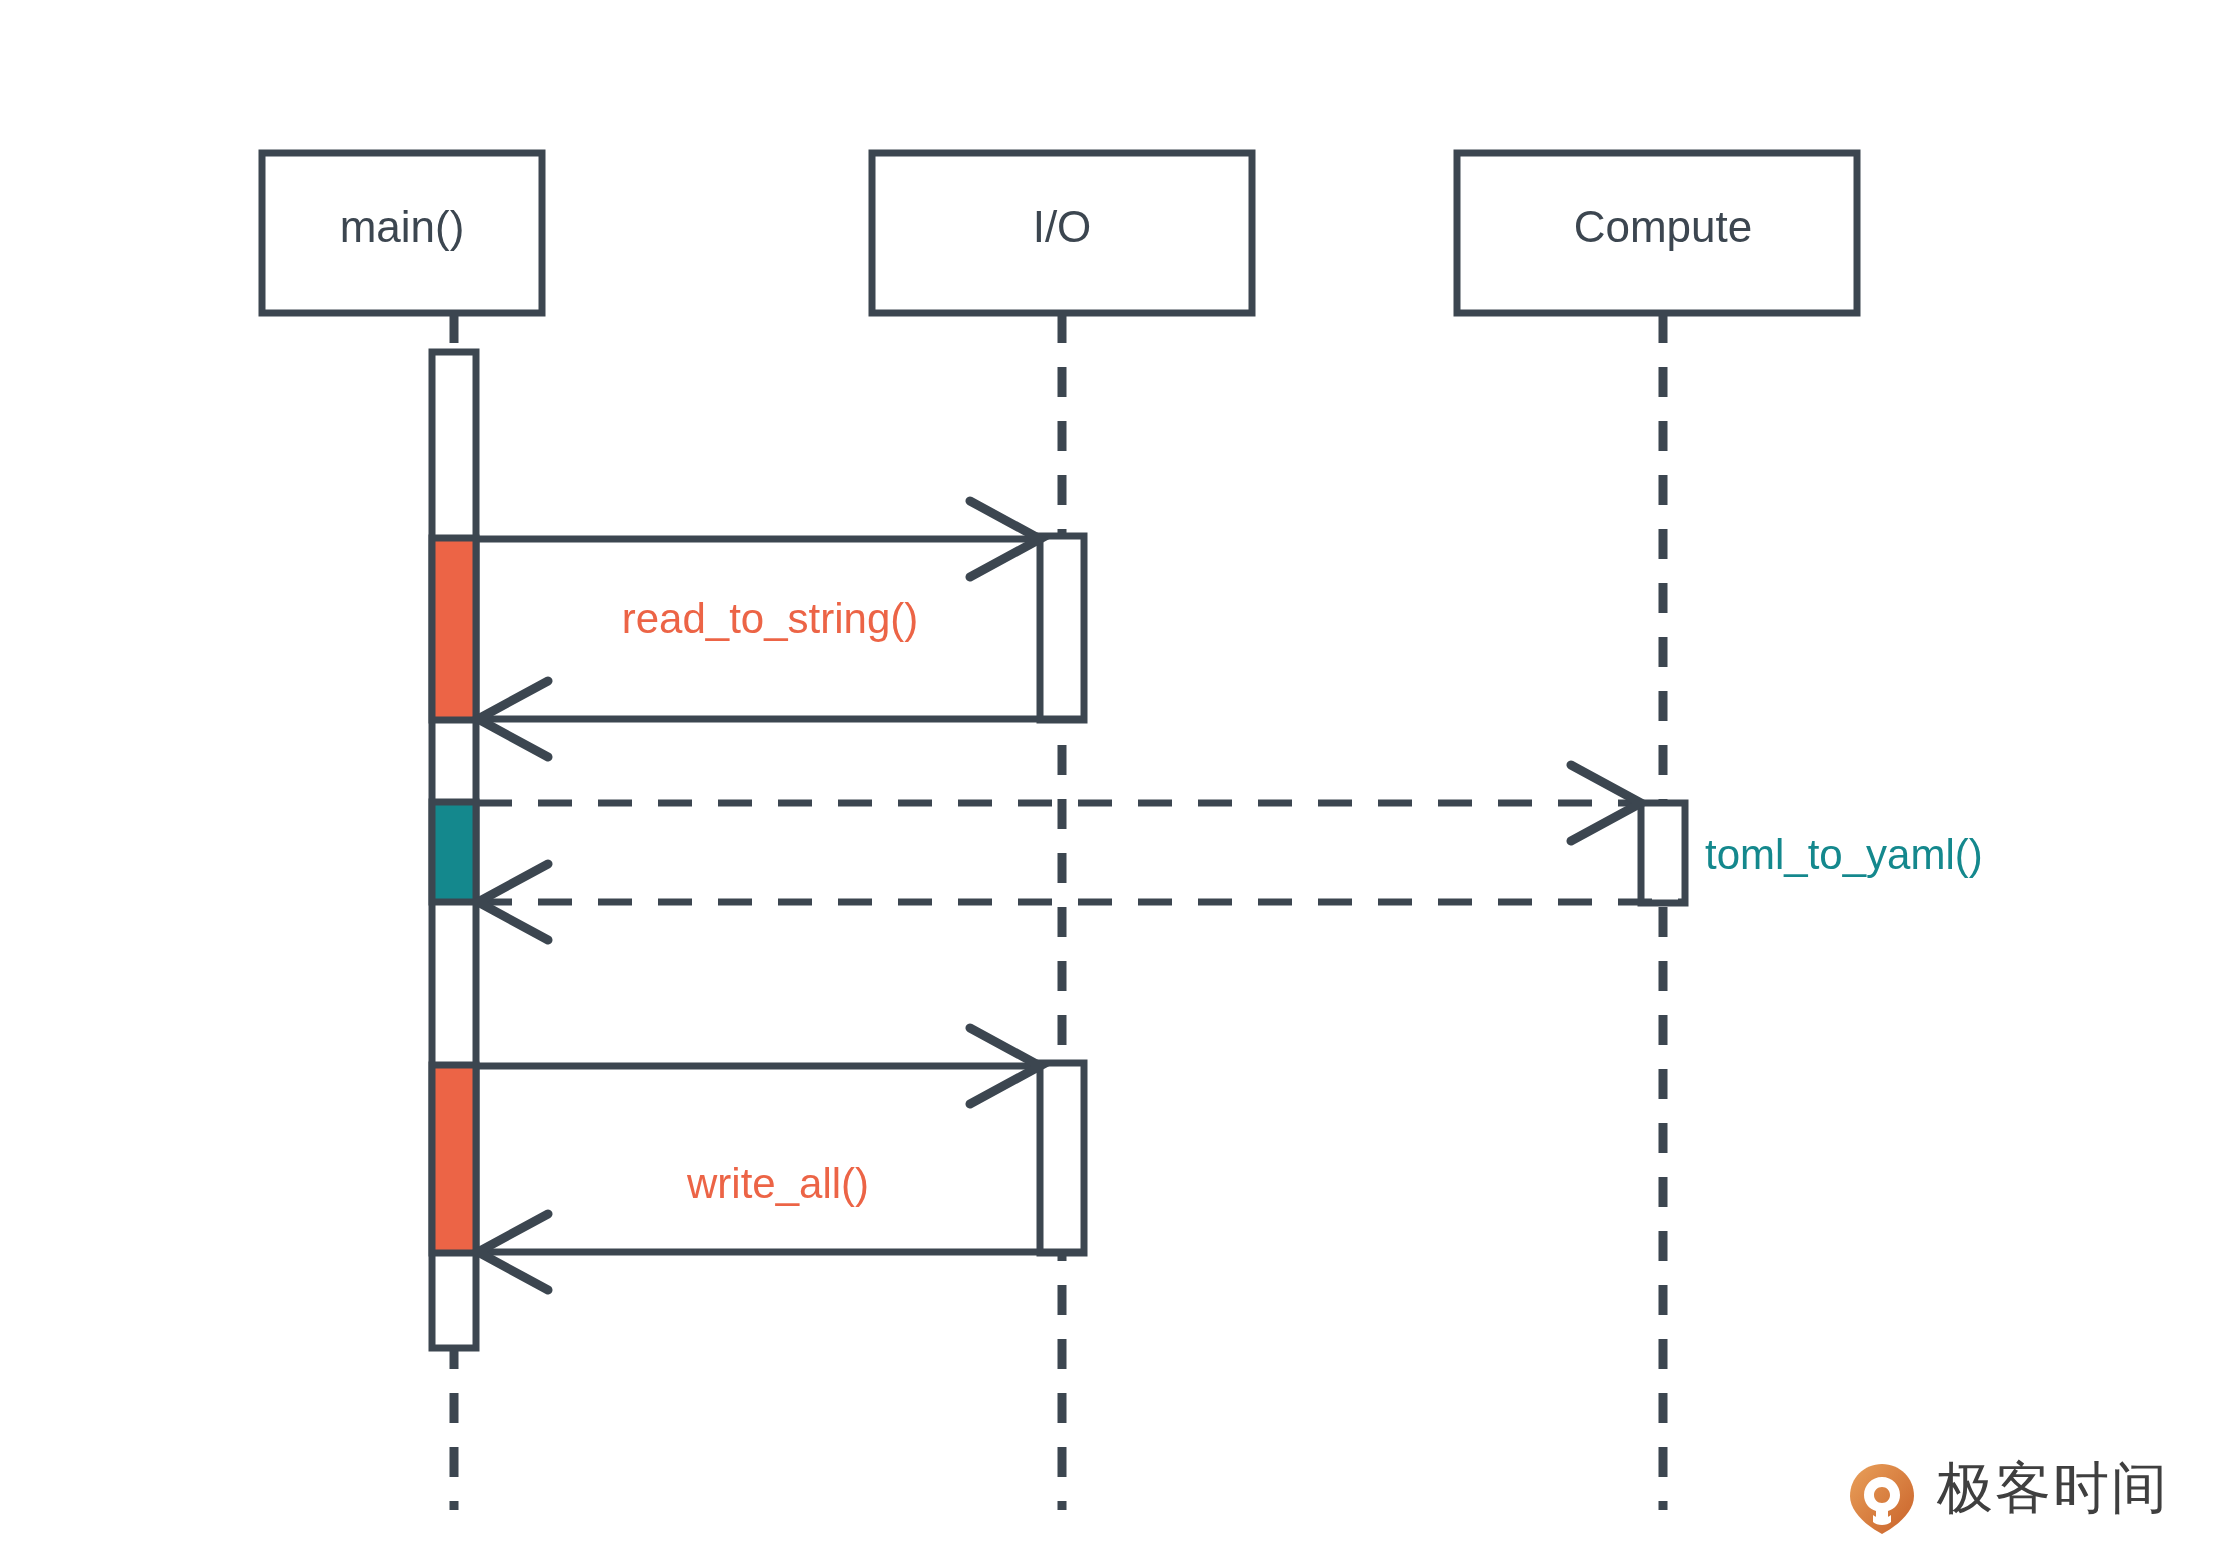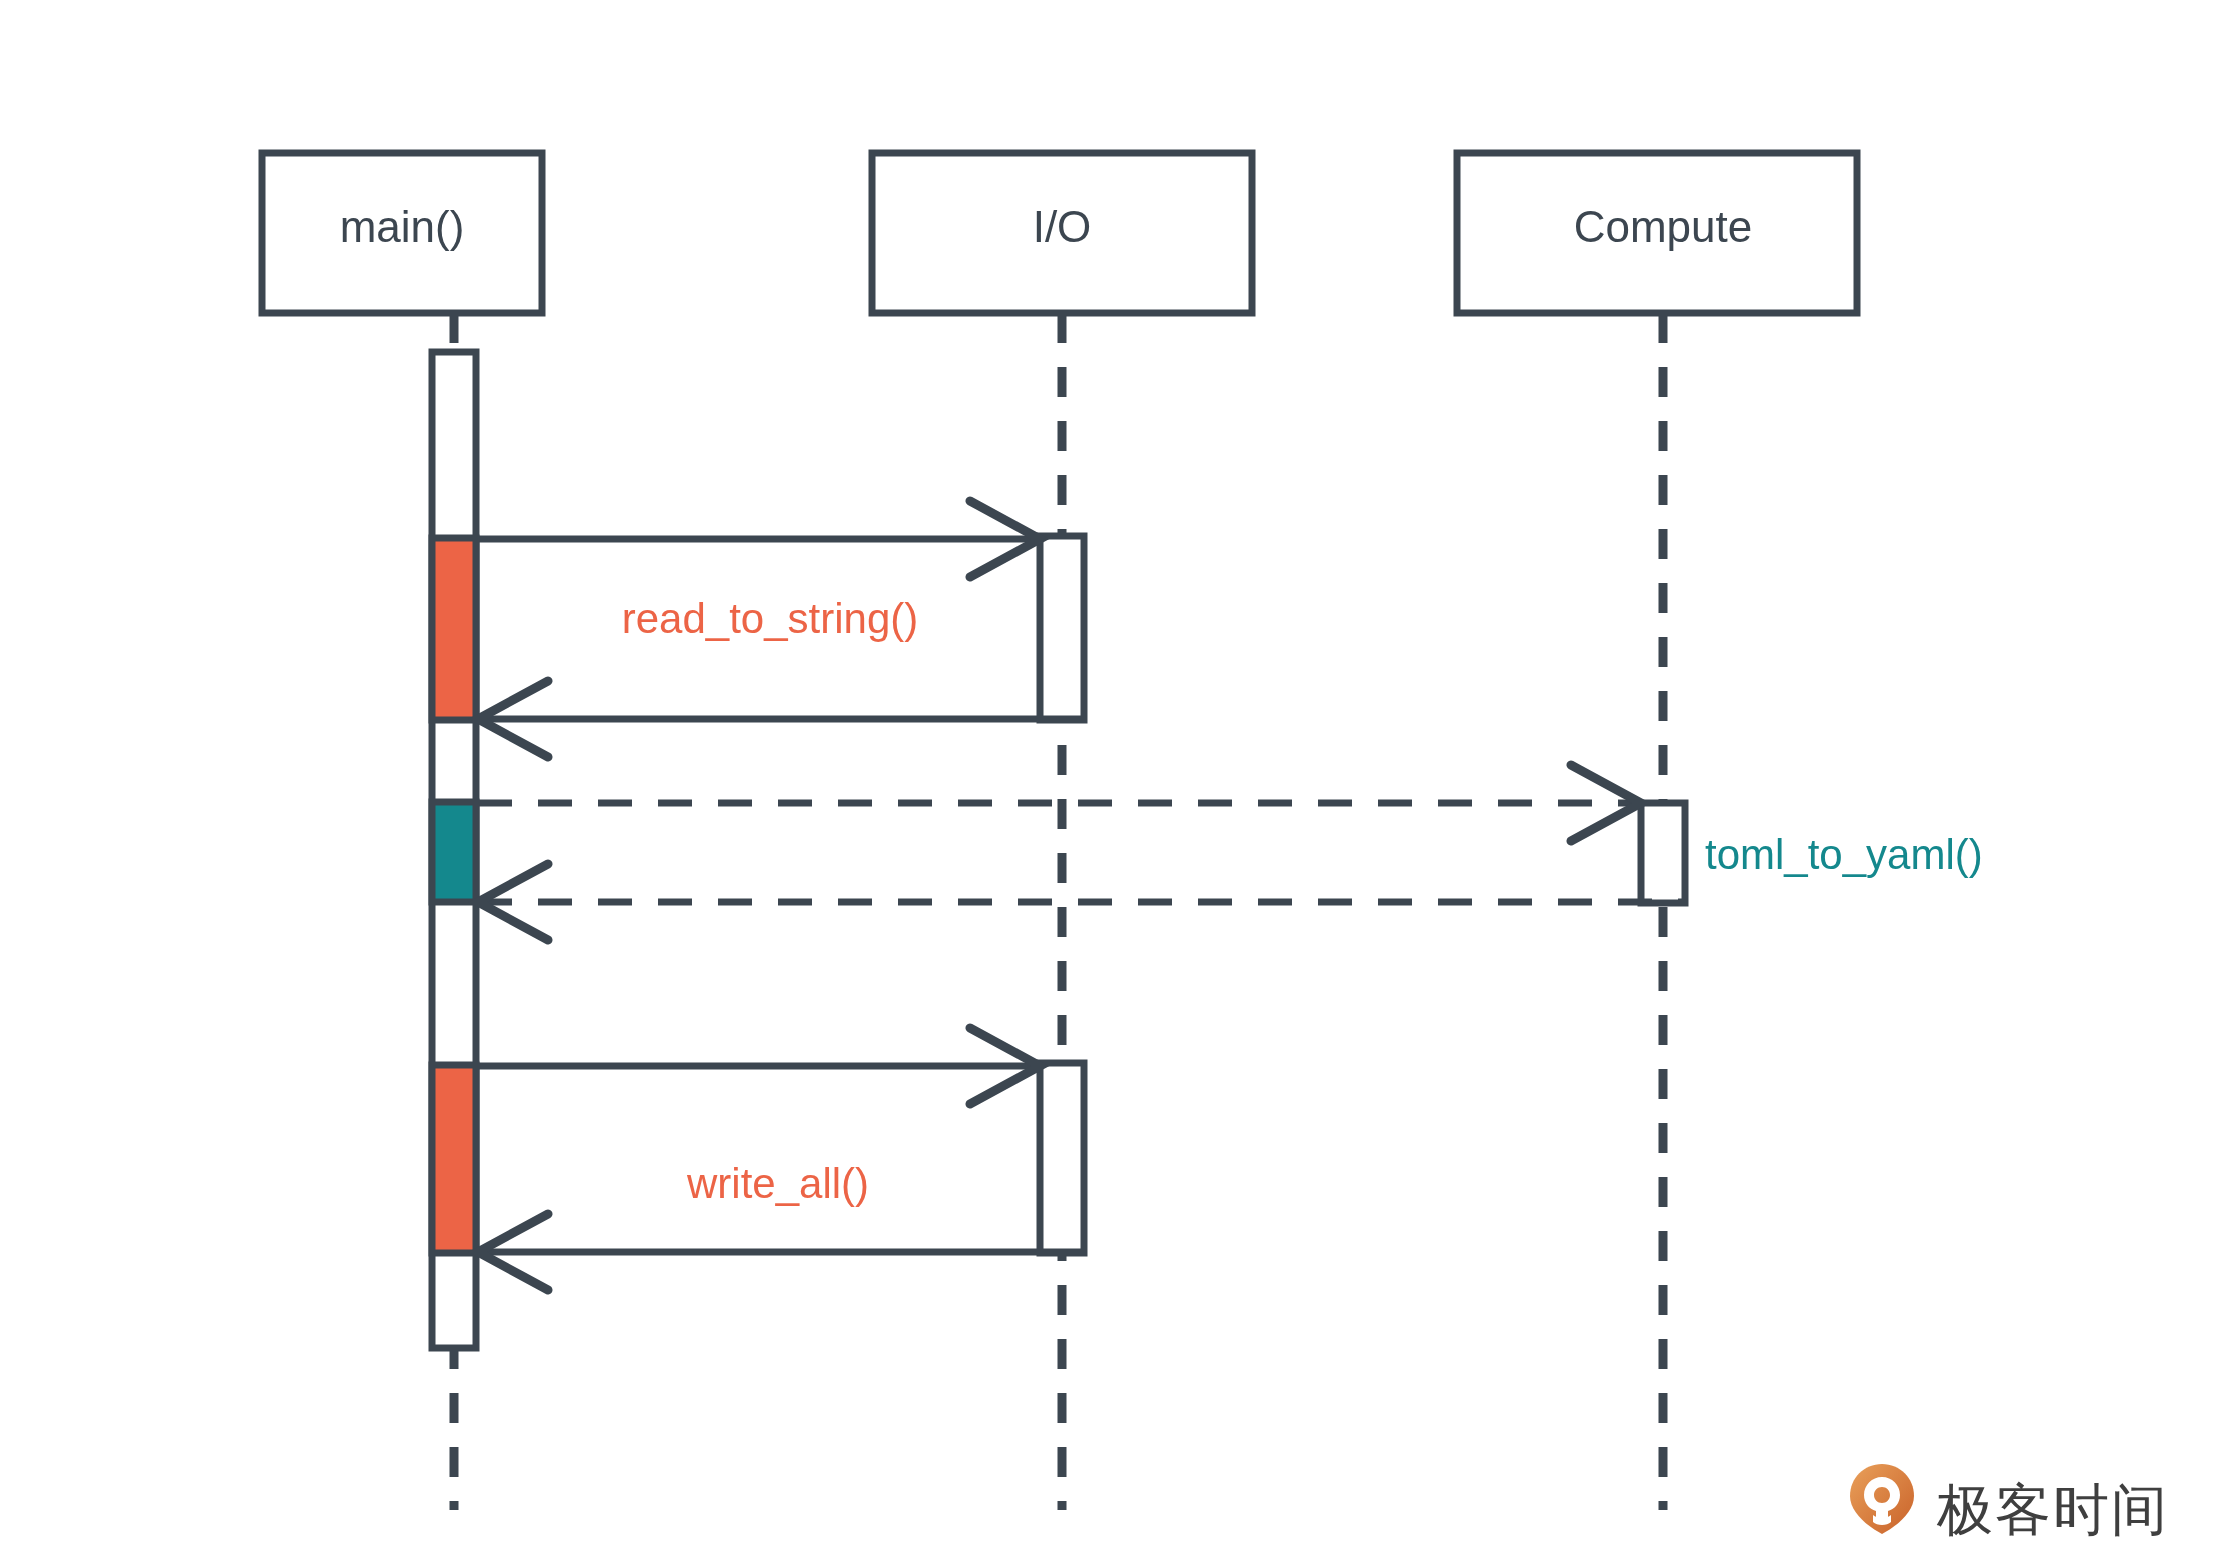--- a/index.html
+++ b/index.html
@@ -32,21 +32,21 @@
   }
   .msg-label {
     font-size: 42px;
     font-family: "Liberation Sans", sans-serif;
   }
   .watermark {
     position: absolute;
     right: 48px;
     bottom: 42px;
     display: flex;
-    align-items: flex-end;
+    align-items: flex-start;
     gap: 16px;
   }
   .wm-text {
     font-size: 56px;
     color: #3f3f3f;
     font-family: "DejaVu Sans", sans-serif;
     letter-spacing: 2px;
     line-height: 1;
   }
 </style>

